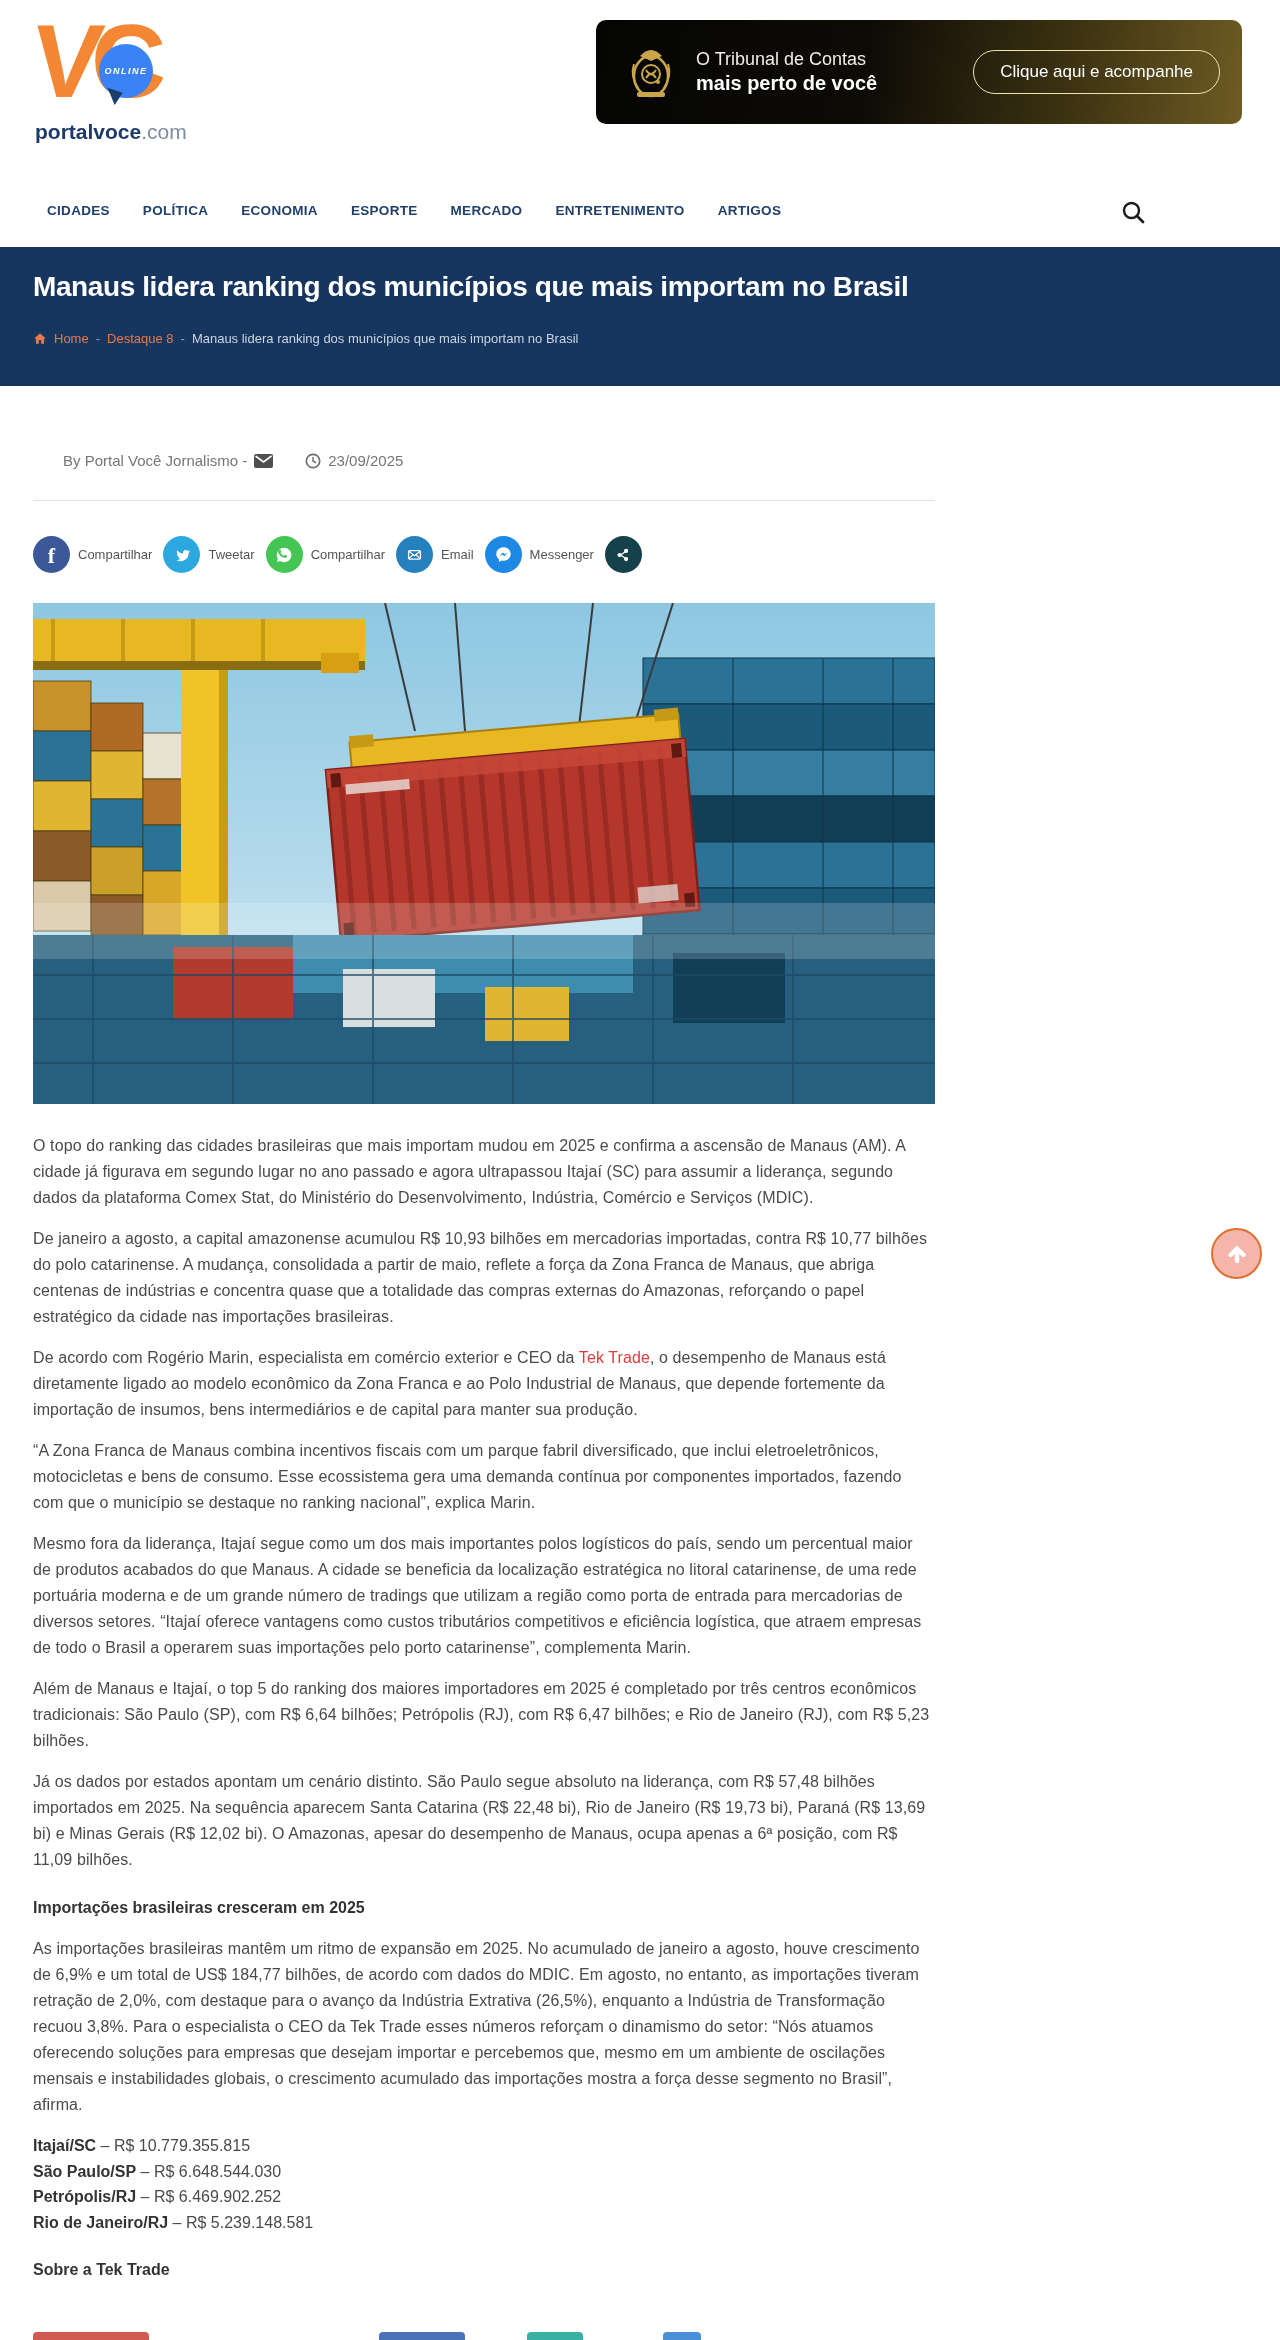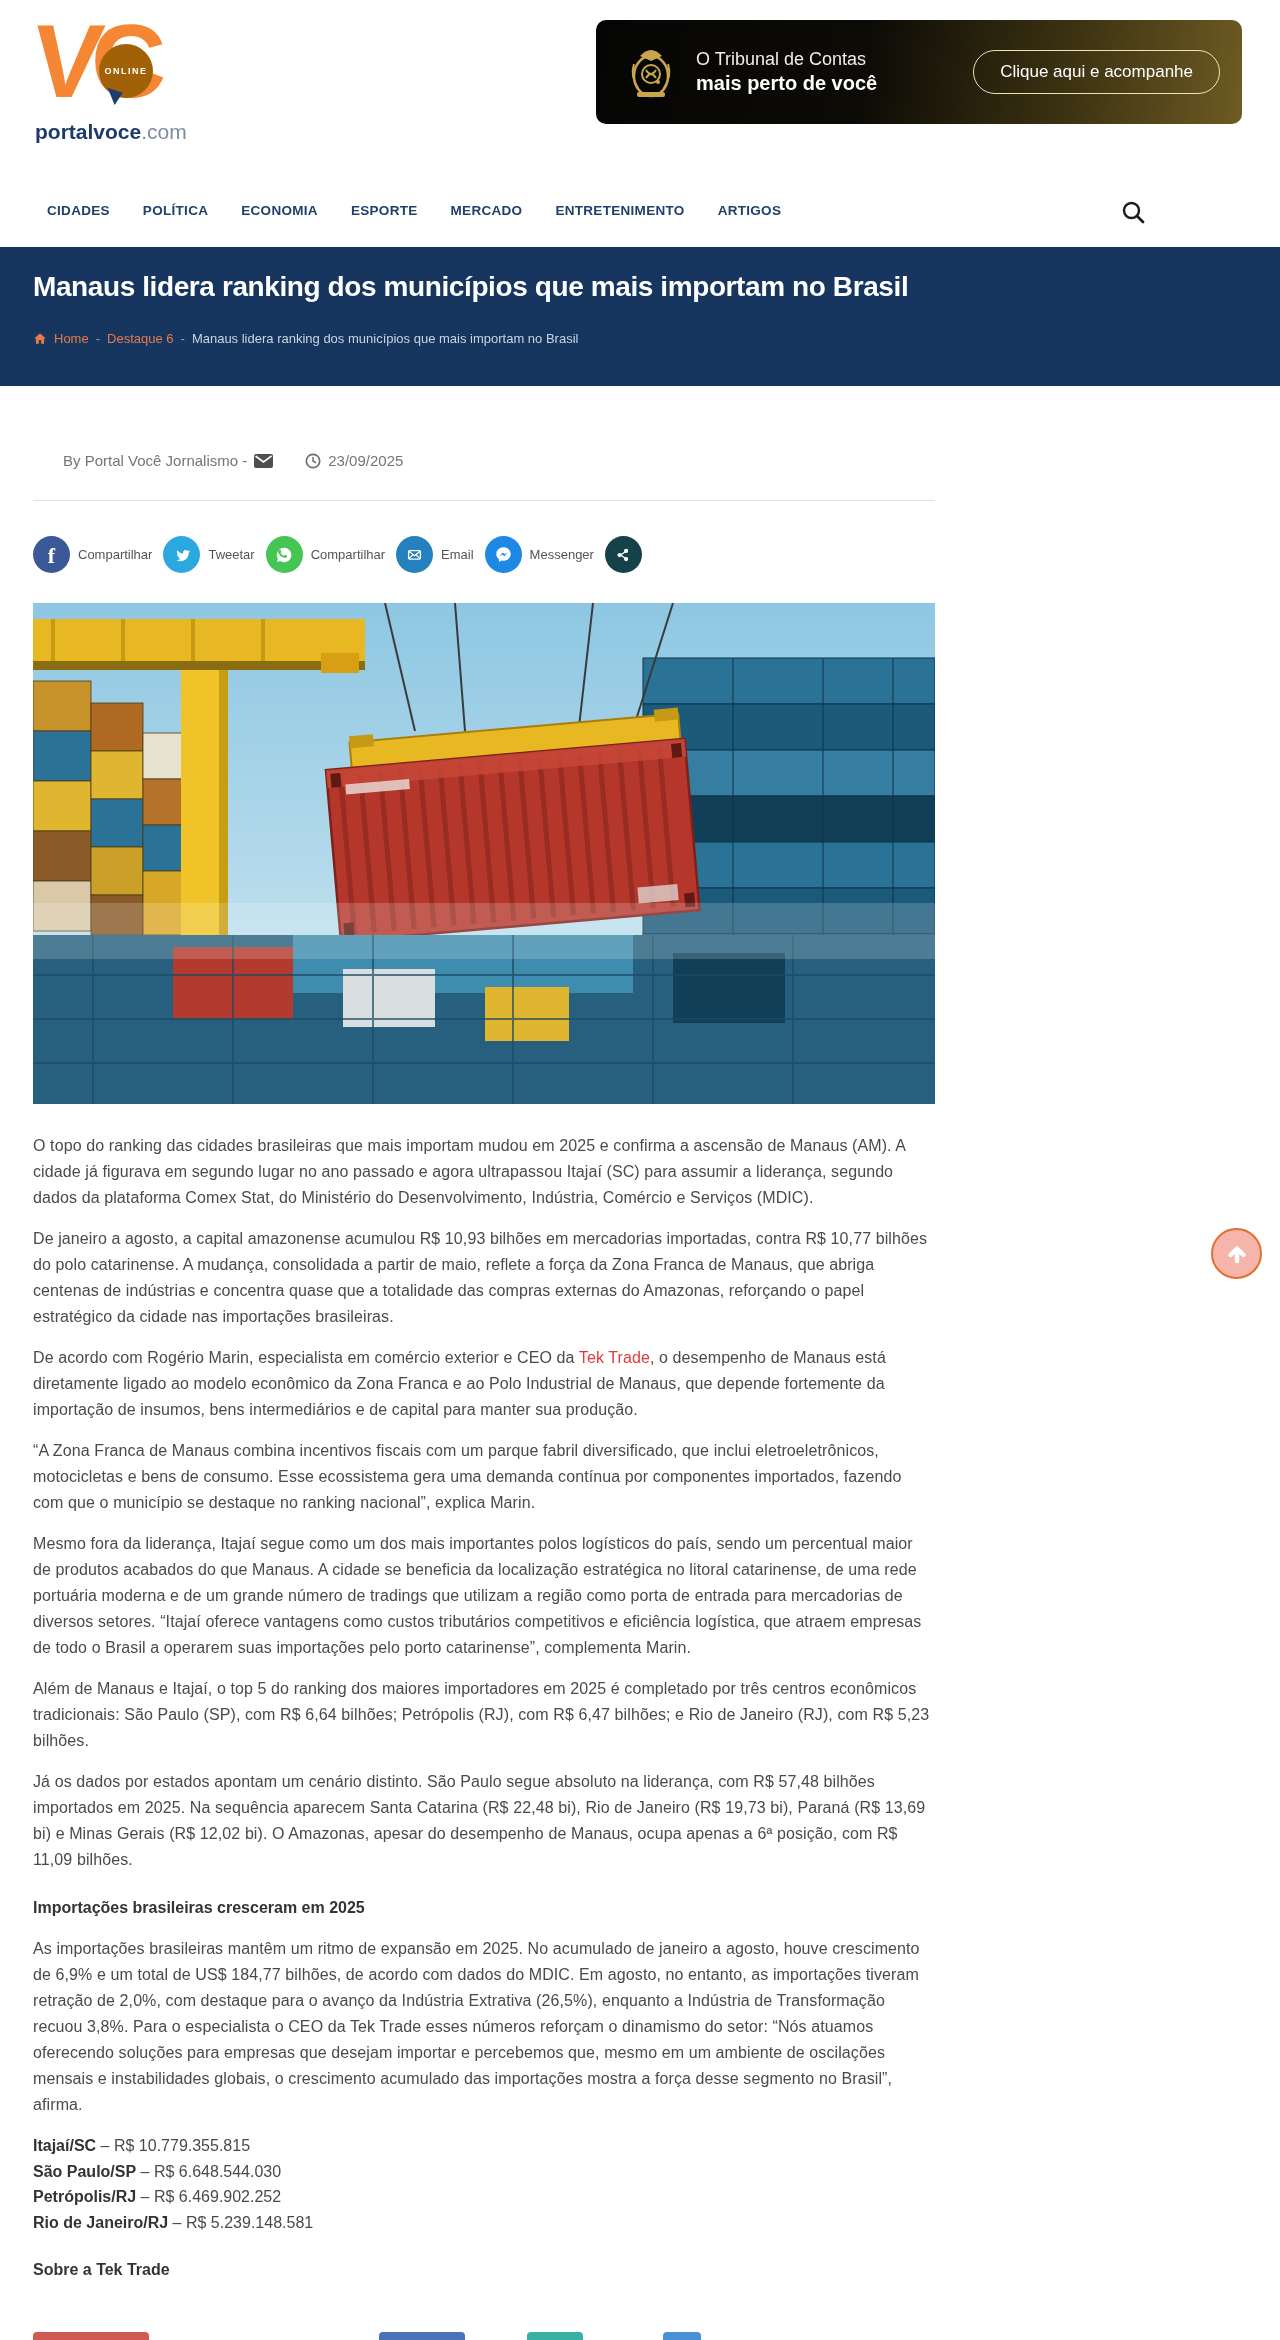--- a/index.html
+++ b/index.html
@@ -14,21 +14,21 @@
   .logo { position:absolute; left:33px; top:8px; width:200px; height:150px; cursor:pointer; }
   .logo-mark { position:relative; width:170px; height:110px; }
   .logo-v, .logo-c {
     position:absolute; top:-6px; font-size:104px; font-weight:bold; color:#F58634;
     font-family:"Liberation Sans", sans-serif; letter-spacing:-6px;
   }
   .logo-v { left:0; transform:skewX(-6deg); }
   .logo-c { left:58px; }
   .online-circle {
     position:absolute; left:66px; top:36px; width:54px; height:54px; border-radius:50%;
-    background:#a16207; display:flex; align-items:center; justify-content:center;
+    background:#3b82f6; display:flex; align-items:center; justify-content:center;font-style:italic;
   }
   .online-circle::after {
     content:""; position:absolute; left:6px; bottom:-6px; width:0; height:0;
     border-left:12px solid transparent; border-right:4px solid transparent; border-top:14px solid #1C3E6E;
     transform:rotate(18deg);
   }
   .online-text { color:#fff; font-size:9px; font-weight:bold; letter-spacing:1.5px; }
   .logo-domain { position:absolute; left:2px; top:112px; font-size:21px; }
   .logo-domain .b { font-weight:bold; color:#1D3A6B; }
   .logo-domain .t { color:#7d8ba1; }
@@ -154,21 +154,21 @@
 </header>
 
 <section class="title-band">
   <h1>Manaus lidera ranking dos municípios que mais importam no Brasil</h1>
   <div class="breadcrumb">
     <svg width="14" height="13" viewBox="0 0 24 22">
       <path d="M2 11 L12 2 l10 9 h-3 v9 h-5 v-6 h-4 v6 H5 v-9 z" fill="#E8794A"></path>
     </svg>
     <a href="#" class="lnk">Home</a>
     <span class="sep">-</span>
-    <a href="#" class="lnk">Destaque 6</a>
+    <a href="#" class="lnk">Destaque 8</a>
     <span class="sep">-</span>
     <span class="cur">Manaus lidera ranking dos municípios que mais importam no Brasil</span>
   </div>
 </section>
 
 <main class="article">
 
   <div class="byline">
     <span>By Portal Você Jornalismo -</span>
     <svg width="19" height="14" viewBox="0 0 19 14" style="cursor:pointer">

